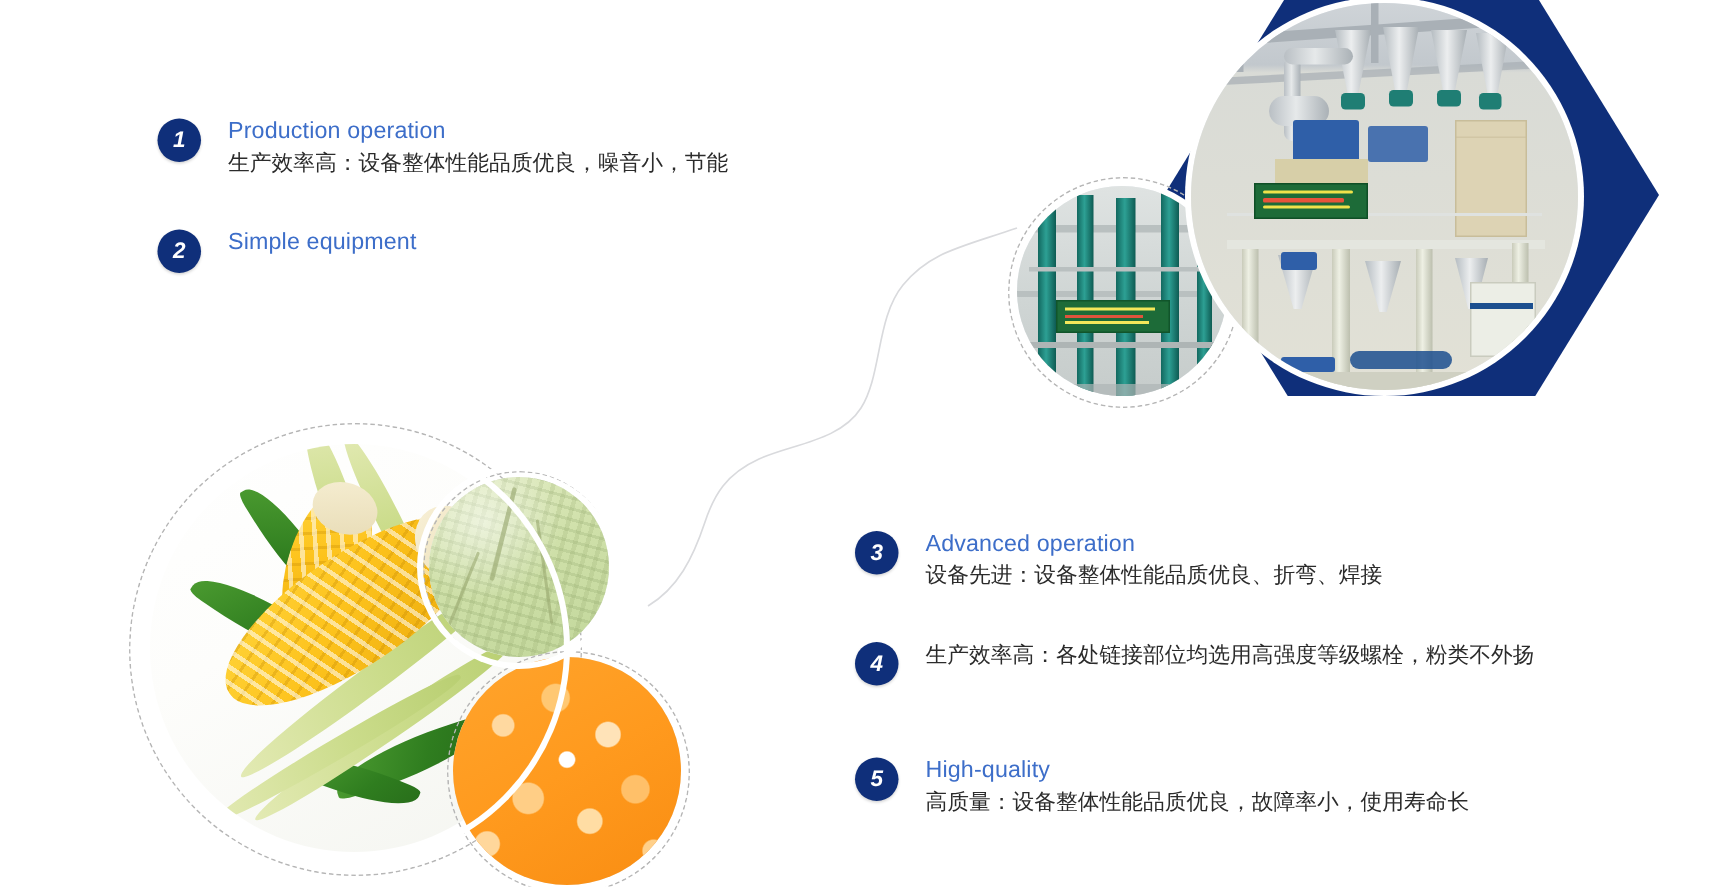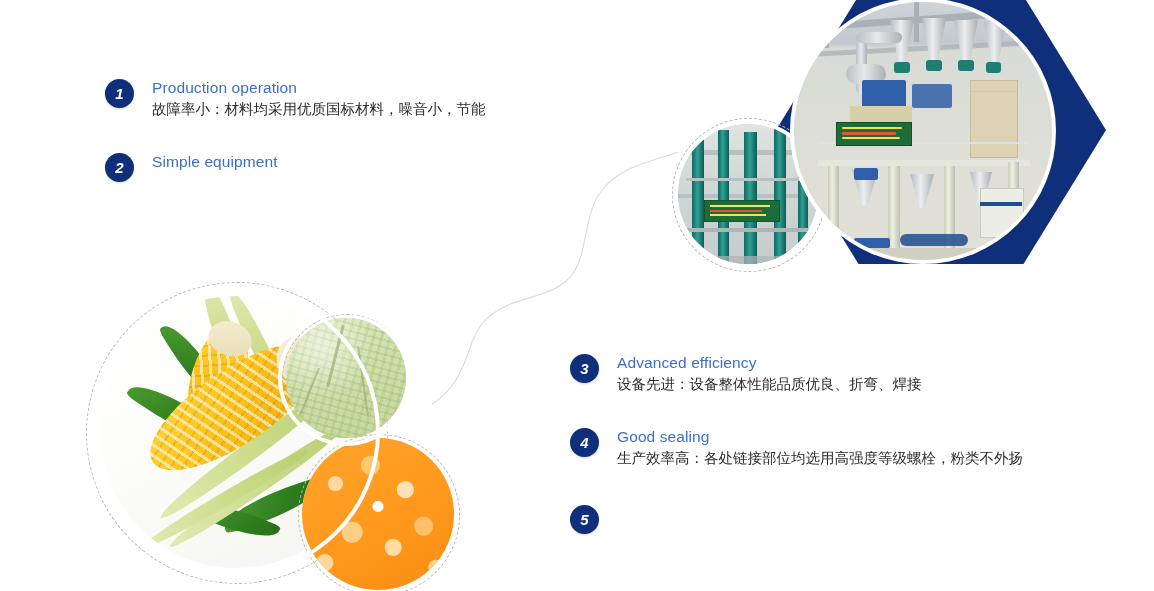--- a/index.html
+++ b/index.html
@@ -281,44 +281,47 @@
     </div>
 
     <div class="mask-white" style="left:10px;top:10px;width:280px;height:280px;background:transparent;box-shadow:0 0 0 4px #ffffff;"></div>
     <div class="mask-white" style="left:196px;top:32px;width:128px;height:128px;background:transparent;box-shadow:0 0 0 4px #ffffff;"></div>
   </div>
 
   <div class="feature" style="left:105px;top:78px;">
     <div class="badge">1</div>
     <div class="ftext">
       <div class="ftitle">Production operation</div>
-      <div class="fdesc">故障率小：材料均采用优质国标材料，噪音小，节能</div>
+      <div class="fdesc">生产效率高：设备整体性能品质优良，噪音小，节能</div>
     </div>
   </div>
 
   <div class="feature" style="left:105px;top:152px;">
     <div class="badge">2</div>
     <div class="ftext">
       <div class="ftitle">Simple equipment</div>
     </div>
   </div>
 
   <div class="feature" style="left:570px;top:353px;">
     <div class="badge">3</div>
     <div class="ftext">
-      <div class="ftitle">Advanced efficiency</div>
+      <div class="ftitle">Advanced operation</div>
       <div class="fdesc">设备先进：设备整体性能品质优良、折弯、焊接</div>
     </div>
   </div>
 
   <div class="feature" style="left:570px;top:427px;">
     <div class="badge">4</div>
     <div class="ftext">
-      <div class="ftitle">Good sealing</div>
       <div class="fdesc">生产效率高：各处链接部位均选用高强度等级螺栓，粉类不外扬</div>
     </div>
   </div>
 
   <div class="feature" style="left:570px;top:504px;">
     <div class="badge">5</div>
+    <div class="ftext">
+      <div class="ftitle">High-quality</div>
+      <div class="fdesc">高质量：设备整体性能品质优良，故障率小，使用寿命长</div>
+    </div>
   </div>
 
 </div>
 
 </body></html>

